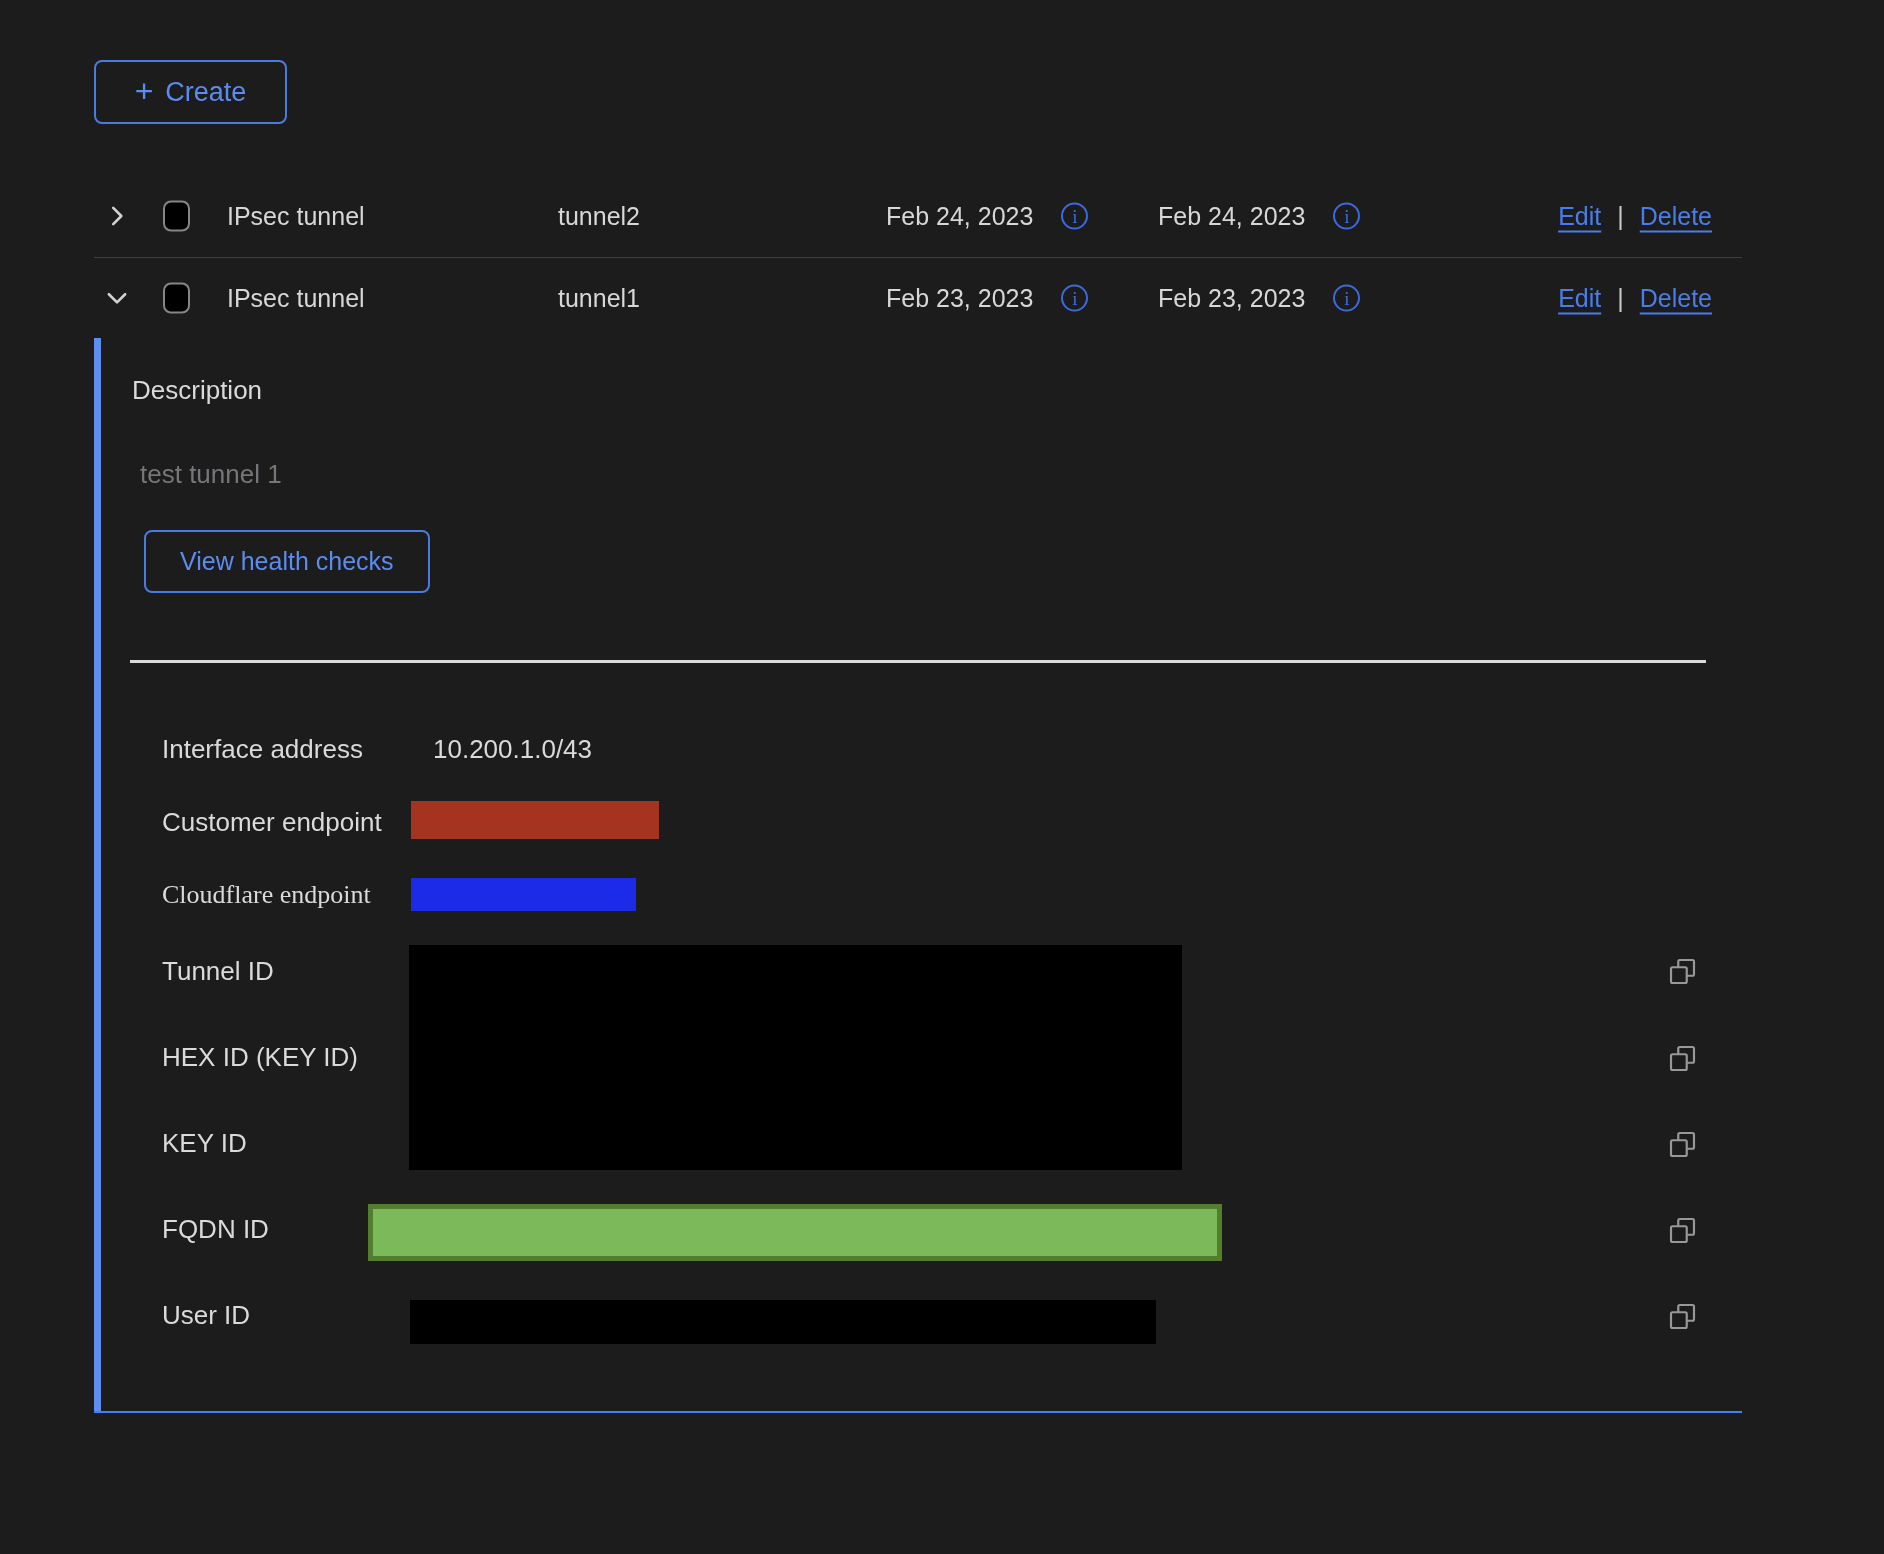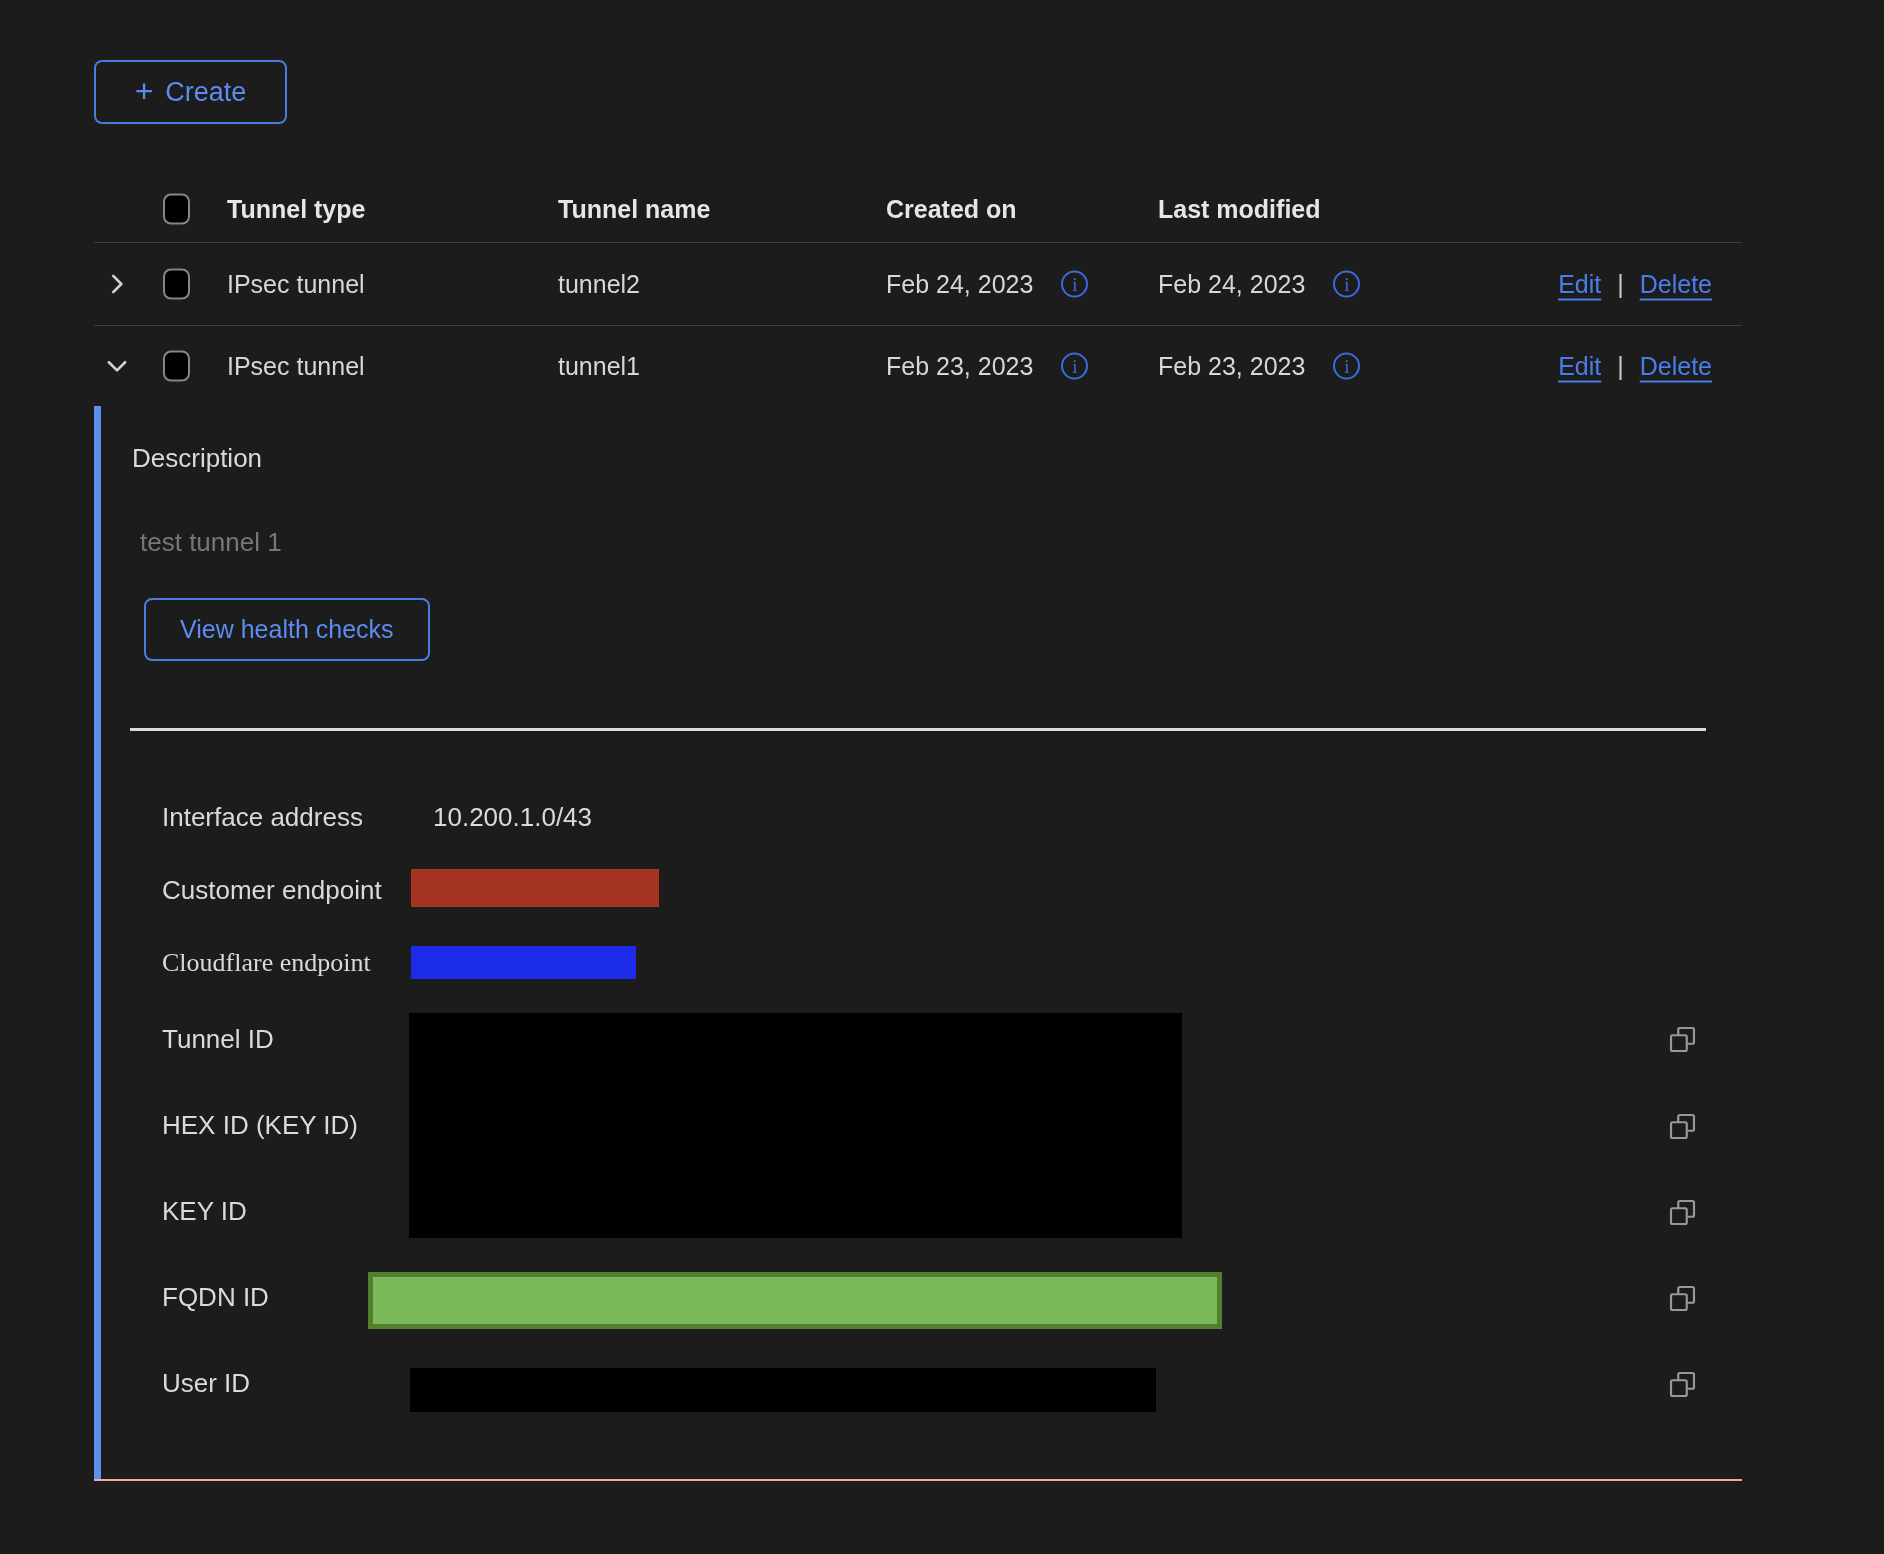--- a/index.html
+++ b/index.html
@@ -39,21 +39,21 @@
   .chev{display:block;width:26px;height:26px;cursor:pointer;}
   .info-icon{
     display:inline-flex;align-items:center;justify-content:center;
     width:27px;height:27px;border:2px solid #3b6ae0;border-radius:50%;
     color:#3b6ae0;font-family:"Liberation Serif",serif;font-size:19px;font-style:normal;
     margin-left:28px;box-sizing:border-box;cursor:pointer;flex:0 0 auto;
   }
   .link{color:#4a7de9;text-decoration:underline;text-underline-offset:6px;font-size:25px;cursor:pointer;}
   .action-sep{color:#c9c9cb;font-size:25px;}
   
-  .panel{position:relative;height:1075px;border-bottom:2px solid #fca5a5;box-sizing:border-box;}
+  .panel{position:relative;height:1075px;border-bottom:2px solid #3b82f6;box-sizing:border-box;}
   .bluebar{position:absolute;left:0;top:0;width:7px;height:1073px;background:#5f8ef0;}
   .desc-label{position:absolute;left:38px;top:37px;font-size:26px;color:#dadadb;}
   .desc-value{position:absolute;left:46px;top:121px;font-size:26px;color:#76767a;}
   .health-btn{
     position:absolute;left:38px;top:192px;height:63px;padding:0 34px;
     background:transparent;border:2px solid #4a7bde;border-radius:8px;
     color:#5d8cf0;font-size:25px;font-family:"Liberation Sans",sans-serif;cursor:pointer;margin-left:12px;
   }
   .white-divider{position:absolute;left:36px;top:322px;width:1576px;height:3px;background:#dadadb;}
   .field-label{position:absolute;left:38px;font-size:26px;color:#dadadb;white-space:nowrap;margin-left:30px;}
@@ -71,29 +71,20 @@
 
 <div class="canvas">
 
   <button class="create-btn">
     <span class="plus">+</span>
     <span>Create</span>
   </button>
 
   <div class="table">
 
-    <div class="thead">
-      <span class="cell col-check">
-          <span class="checkbox"></span>
-        </span>
-      <span class="cell th col-type">Tunnel type</span>
-      <span class="cell th col-name">Tunnel name</span>
-      <span class="cell th col-created">Created on</span>
-      <span class="cell th col-modified">Last modified</span>
-    </div>
 
     <div class="trow trow1">
       <span class="cell col-chev">
         <span class="chev">
           <svg width="26" height="26" viewBox="0 0 24 24">
               <polyline points="8.5,4.5 16,12 8.5,19.5" fill="none" stroke="#d2d2d4" stroke-width="2.4" stroke-linecap="round" stroke-linejoin="round"></polyline>
             </svg>
         </span>
       </span>
       <span class="cell col-check">

